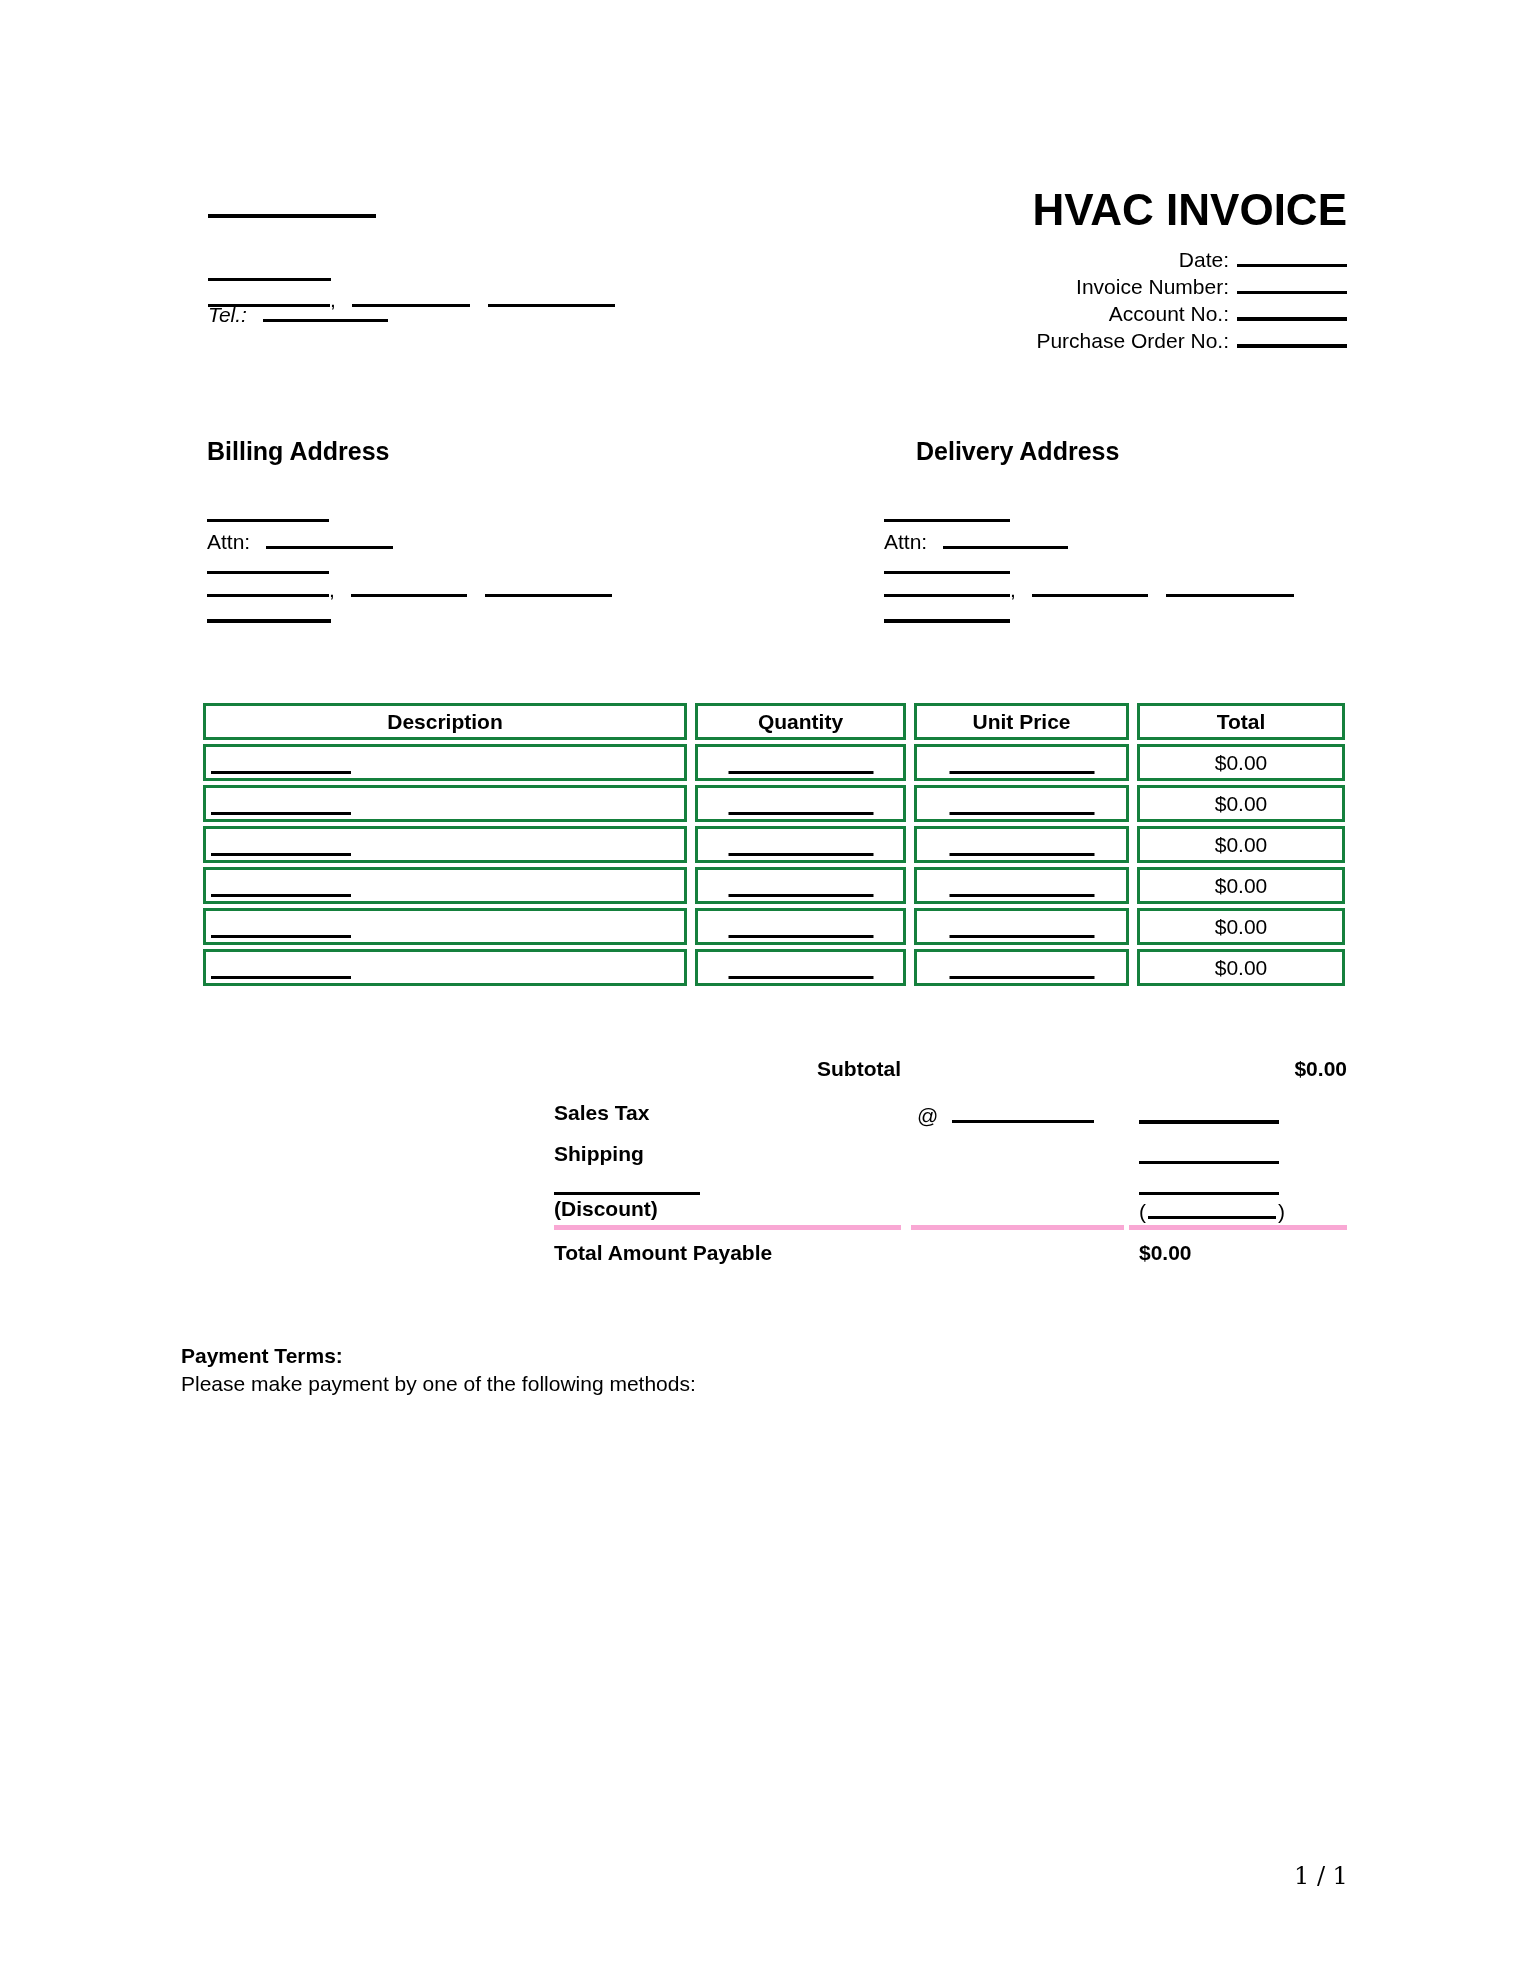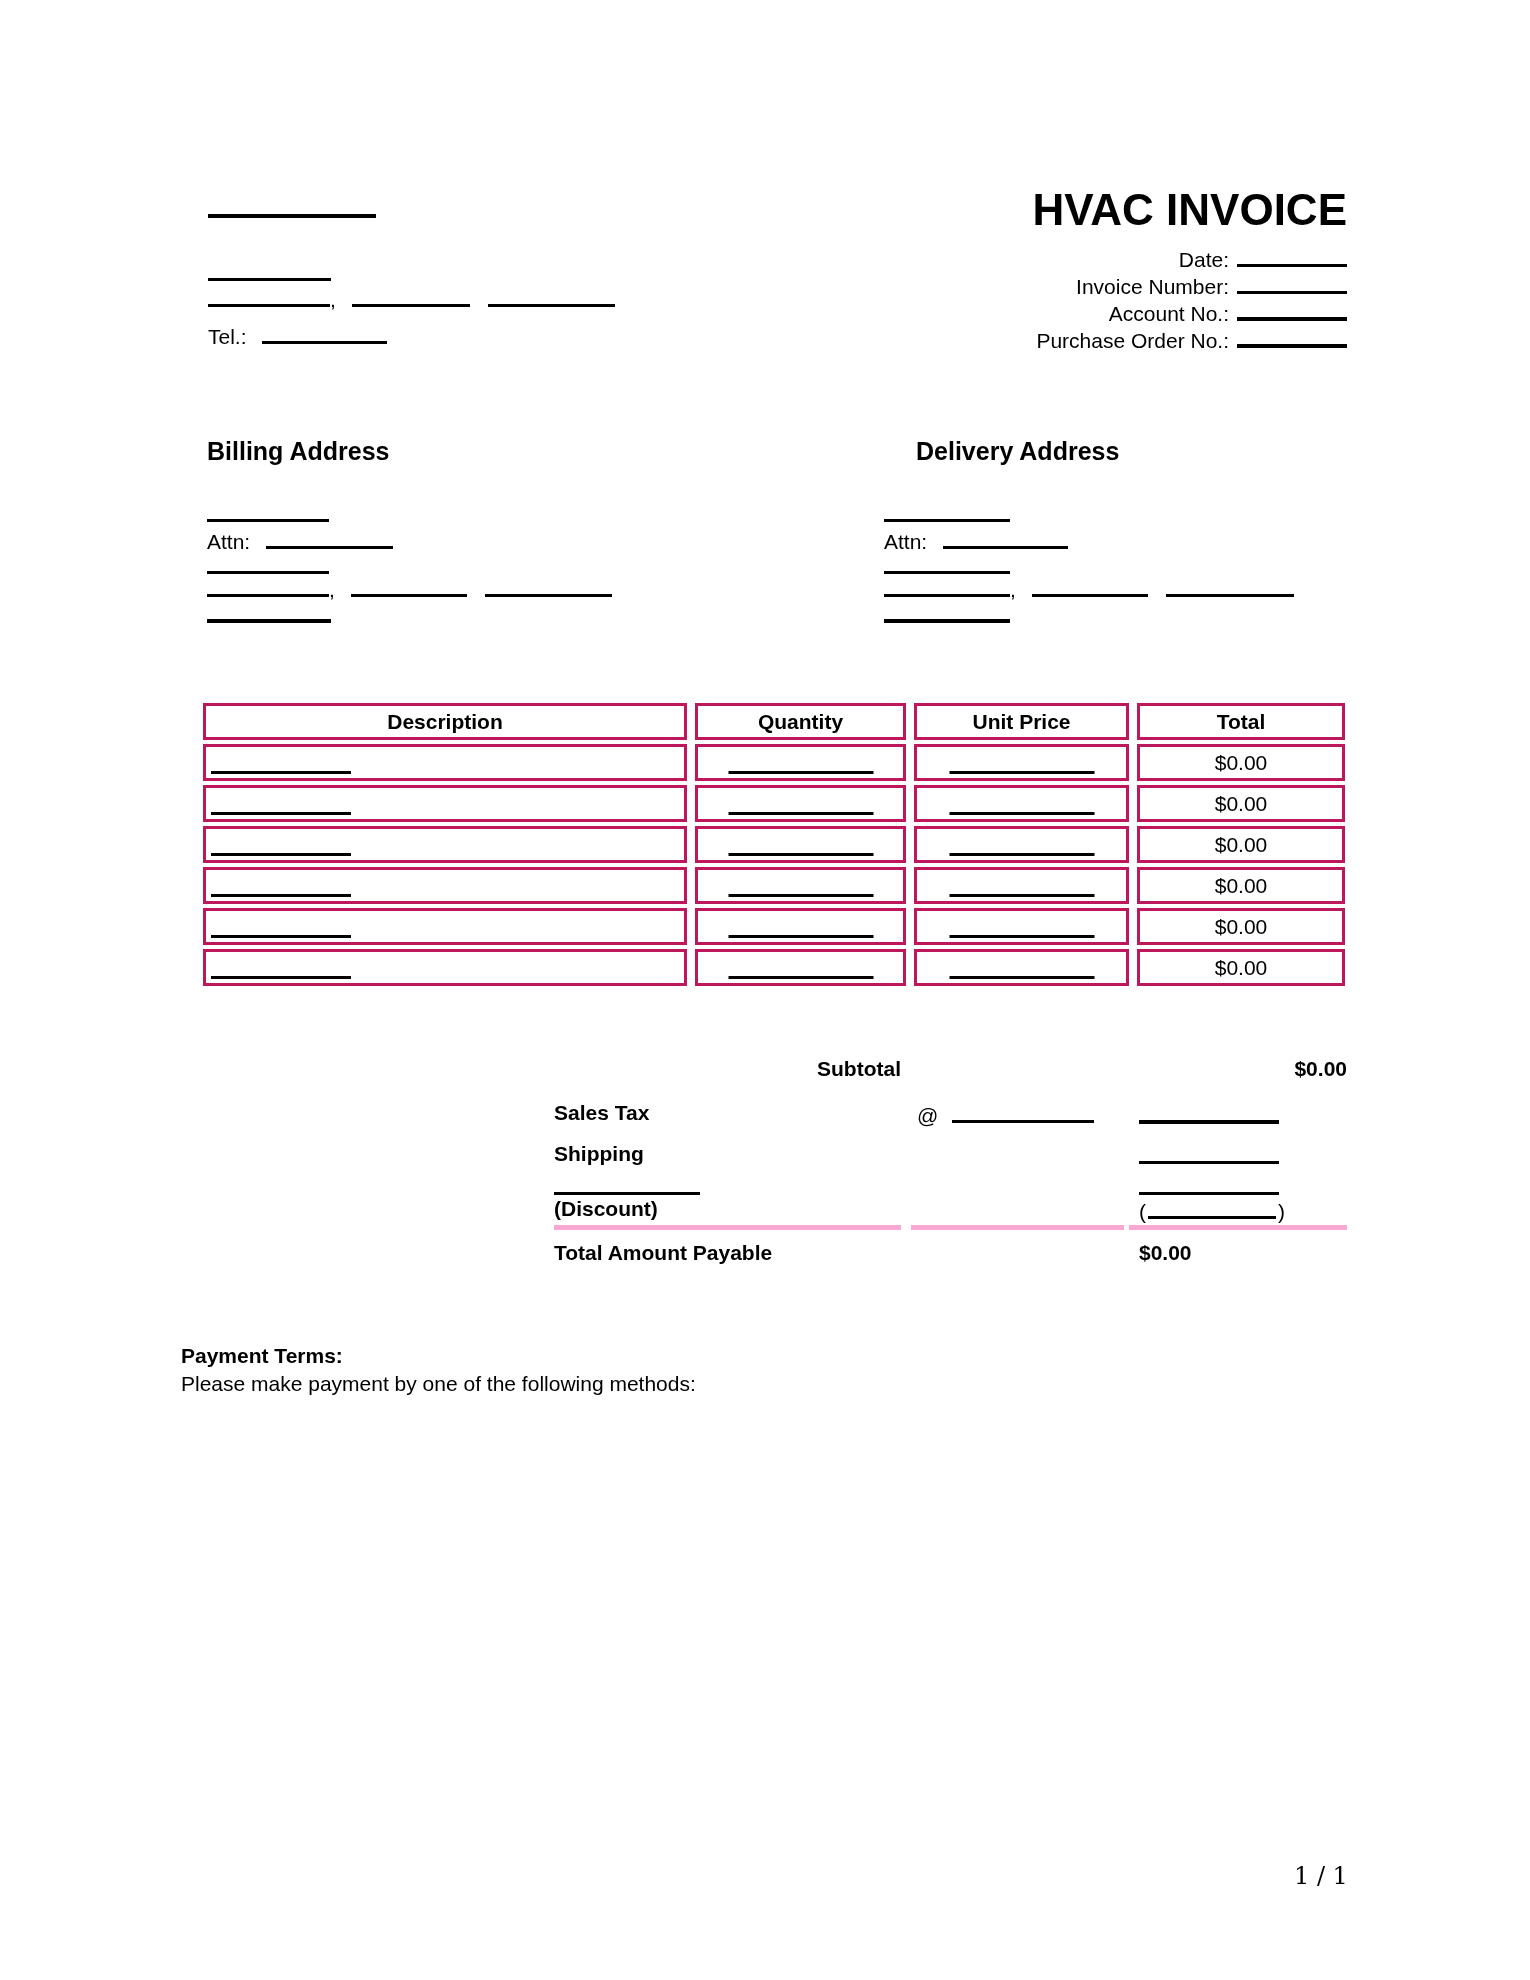--- a/index.html
+++ b/index.html
@@ -33,21 +33,21 @@
     letter-spacing:0px;text-align:right;white-space:nowrap;
   }
   .meta{font-size:21px;line-height:27px;text-align:right;white-space:nowrap;margin-left:8px;}
   .meta-row span.mlabel{vertical-align:baseline;}
   .meta-blank{width:110px;margin-left:8px;height:17px;}
   .addr-head{font-size:25px;font-weight:bold;white-space:nowrap;}
   
   .trow{display:flex;gap:8px;margin-bottom:4px;}
   .tc{
     box-sizing:border-box;
-    border:3px solid #be185d;
+    border:3px solid #15803d;
     background:#fff;
     position:relative;
     height:37px;
   }
   .tc.head{height:37px;display:flex;align-items:center;justify-content:center;
     font-size:21px;font-weight:bold;}
   .c-desc{width:484px;}
   .c-qty{width:211px;}
   .c-unit{width:215px;}
   .c-total{width:208px;}
@@ -72,21 +72,21 @@
 
 <div class="page">
 
   <div class="line thick" style="left:208px;top:214px;width:168px;"></div>
   <div class="line" style="left:208px;top:278px;width:123px;"></div>
   <div class="abs t21" style="left:208px;top:284px;white-space:nowrap;">
     <span class="blank" style="width:122px;"></span><span>,</span>
     <span class="blank" style="width:118px;margin-left:10px;"></span>
     <span class="blank" style="width:127px;margin-left:12px;"></span>
   </div>
-  <div class="abs t21" style="left:208px;top:321px;white-space:nowrap;">
+  <div class="abs t21" style="left:208px;top:299px;white-space:nowrap;font-style:italic;">
     <span>Tel.:</span>
     <span class="blank" style="width:125px;margin-left:10px;"></span>
   </div>
 
   <div class="abs title" style="right:183px;top:186px;">HVAC INVOICE</div>
   <div class="abs meta" style="right:183px;top:246px;">
     <div class="meta-row">
       <span class="mlabel">Date:</span><span class="blank meta-blank"></span>
     </div>
     <div class="meta-row">

